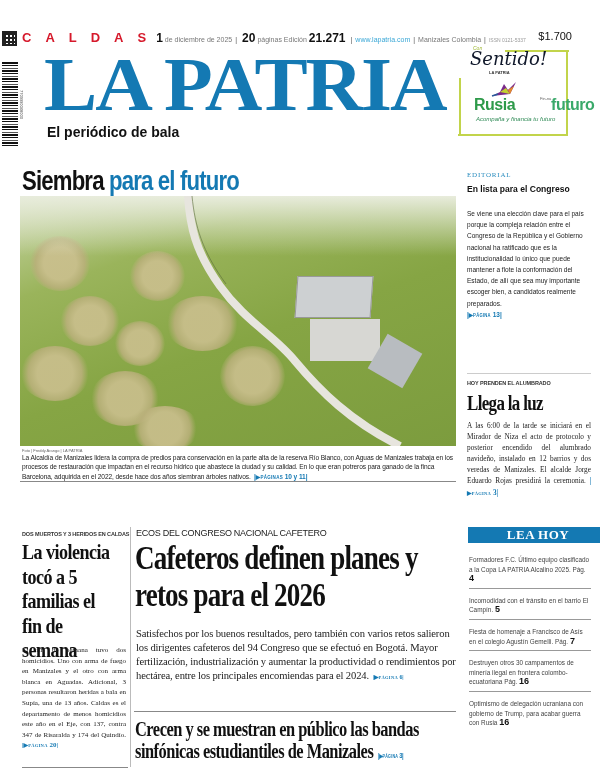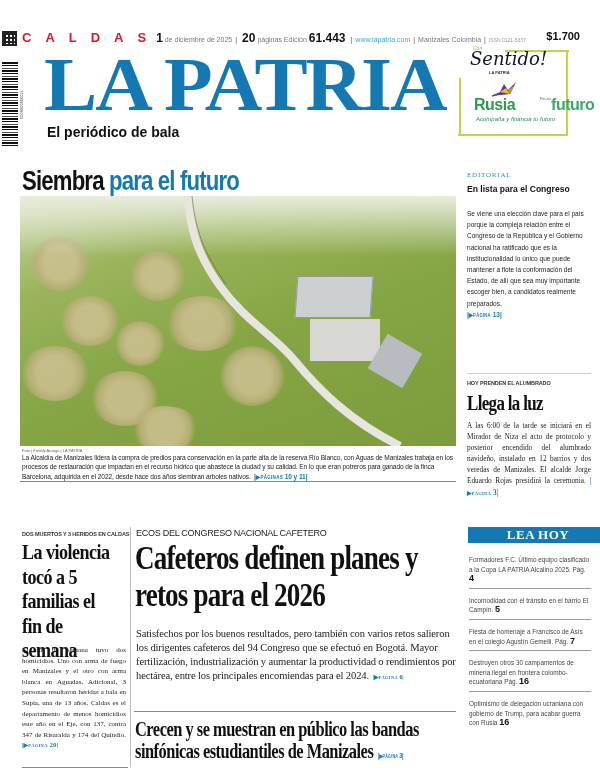--- a/index.html
+++ b/index.html
@@ -13,21 +13,21 @@
         background:
           linear-gradient(90deg, #222 2px, transparent 2px) 0 0/4px 4px,
           linear-gradient(#222 2px, transparent 2px) 0 0/4px 4px;
         border: 2px solid #222; }
   .dateline { left: 22px; top: 30px; height: 14px; display: flex; align-items: baseline; white-space: nowrap; font-size: 7px; color: #777; }
   .dateline .day { color: #d6192b; font-weight: bold; font-size: 13px; letter-spacing: 14px; margin-right: -6px; }
   .dateline .num { color: #111; font-weight: bold; font-size: 12px; margin: 0 2px; }
   .dateline .sep { margin: 0 3px; color: #555; }
   .dateline .url { color: #3aa7d6; }
   .dateline .tiny { font-size: 5px; color: #999; }
-  .price { right: 20px; top: 30px; font-weight: bold; font-size: 11px; color: #111; }
+  .price { right: 28px; top: 30px; font-weight: normal; font-size: 11px; color: #111; }
 
   .barcode { left: 2px; top: 62px; width: 16px; height: 86px;
              background: repeating-linear-gradient(#111 0 2px, #fff 2px 3px, #111 3px 4px, #fff 4px 6px, #555 6px 7px, #fff 7px 8px); }
   .barcode-num { left: 20px; top: 90px; width: 4px; height: 30px; font-size: 4px; writing-mode: vertical-rl; color: #444; }
 
   
   .masthead { left: 44px; top: 52px; font-family: "Liberation Serif", serif; font-weight: bold; font-size: 76px; line-height: 64px; color: #1479b3; letter-spacing: -2px; transform: scaleX(1.05); transform-origin: left; }
   .tagline { left: 47px; top: 124px; font-size: 14px; font-weight: bold; color: #111; }
 
   
@@ -104,21 +104,21 @@
 
 <div class="abs qr"></div>
 <div class="abs dateline">
   <span class="day">CALDAS</span>
   <span class="num">1</span>
   <span>de diciembre de 2025</span>
   <span class="sep">|</span>
   <span class="num">20</span>
   <span>páginas</span>&nbsp;
   <span>Edición</span>
-  <span class="num">61.443</span>
+  <span class="num">21.271</span>
   <span class="sep">|</span>
   <span class="url">www.lapatria.com</span>
   <span class="sep">|</span>
   <span>Manizales Colombia</span>
   <span class="sep">|</span>
   <span class="tiny">ISSN 0121-5337</span>
 </div>
 <div class="abs price">$1.700</div>
 
 <div class="abs barcode"></div>

